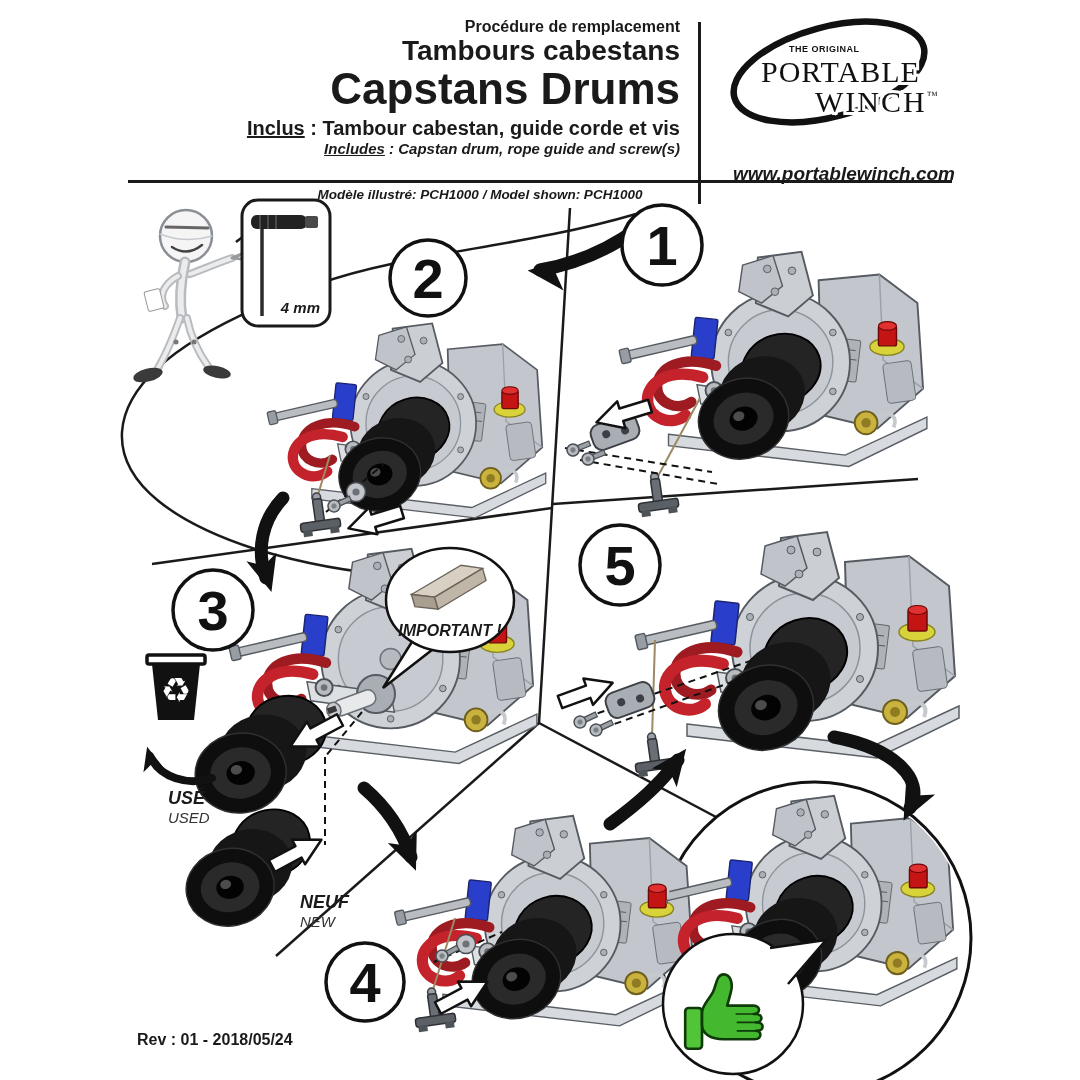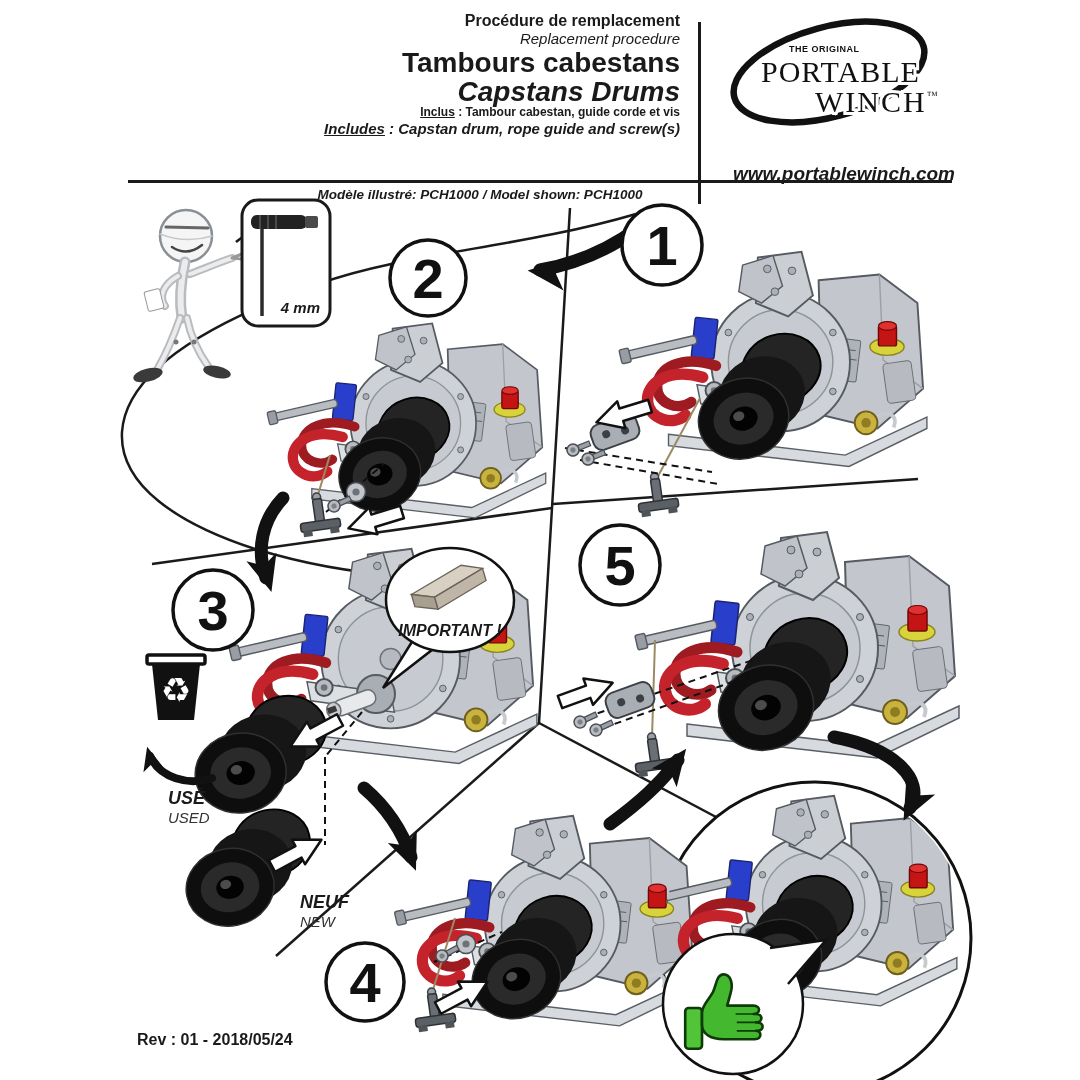--- a/index.html
+++ b/index.html
@@ -1,24 +1,24 @@
 <!DOCTYPE html>
 <html><head>
 <meta charset="utf-8">
 <style>
   html,body{margin:0;padding:0;background:#fff;}
   .page{position:relative;width:1080px;height:1080px;background:#fff;overflow:hidden;
         font-family:"Liberation Sans",sans-serif;color:#1a1a1a;}
   .diagram{position:absolute;left:0;top:0;}
   .hdr-left{position:absolute;left:240px;top:12px;width:440px;text-align:right;line-height:1.15;}
-  .proc-fr{font-weight:bold;font-size:16px;}
+  .proc-fr{font-weight:bold;font-size:16px;margin-top:6px;}
   .proc-en{font-style:italic;font-size:15px;}
   .title-fr{font-weight:bold;font-size:28px;line-height:1.05;}
-  .title-en{font-weight:bold;font-style:italic;font-size:28px;line-height:1.05;}
-  .inc-fr{font-weight:bold;font-size:12px;}
+  .title-en{font-weight:bold;font-size:44px;line-height:1.05;}
+  .inc-fr{font-weight:bold;font-size:20px;margin-top:5px;}
   .inc-en{font-weight:bold;font-style:italic;font-size:15px;}
   .u{text-decoration:underline;}
   .hdr-vline{position:absolute;left:698px;top:22px;width:3px;height:182px;background:#1a1a1a;}
   .hdr-rule{position:absolute;left:128px;top:180px;width:824px;height:3px;background:#1a1a1a;}
   .model-note{position:absolute;left:280px;top:187px;width:400px;text-align:center;
               font-style:italic;font-weight:bold;font-size:13.5px;}
   .brand{position:absolute;left:703px;top:14px;width:252px;text-align:right;}
   .brand .site{font-weight:bold;font-style:italic;font-size:19px;margin-top:19px;}
   .footer{position:absolute;left:137px;top:1031px;font-weight:bold;font-size:16px;}
   svg text{font-family:"Liberation Sans",sans-serif;}
@@ -295,21 +295,20 @@
       </g>
       <g>
         <circle cx="620" cy="565" r="40" fill="#fff" stroke="#111" stroke-width="3.5"></circle>
         <text x="620" y="585">5</text>
       </g>
     </g>
   </svg>
 
   <div class="hdr-left">
     <div class="proc-fr">Procédure de remplacement</div>
-    <div class="proc-en">Replacement procedure</div>
     <div class="title-fr">Tambours cabestans</div>
     <div class="title-en">Capstans Drums</div>
     <div class="inc-fr"><span class="u">Inclus</span><span> : Tambour cabestan, guide corde et vis</span></div>
     <div class="inc-en"><span class="u">Includes</span><span> : Capstan drum, rope guide and screw(s)</span></div>
   </div>
 
   <div class="hdr-vline"></div>
   <div class="hdr-rule"></div>
   <div class="model-note">Modèle illustré: PCH1000 / Model shown: PCH1000</div>
 

